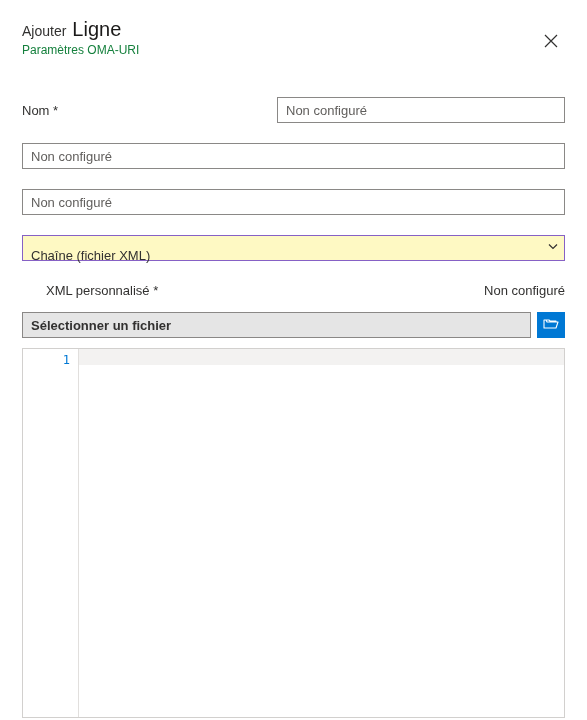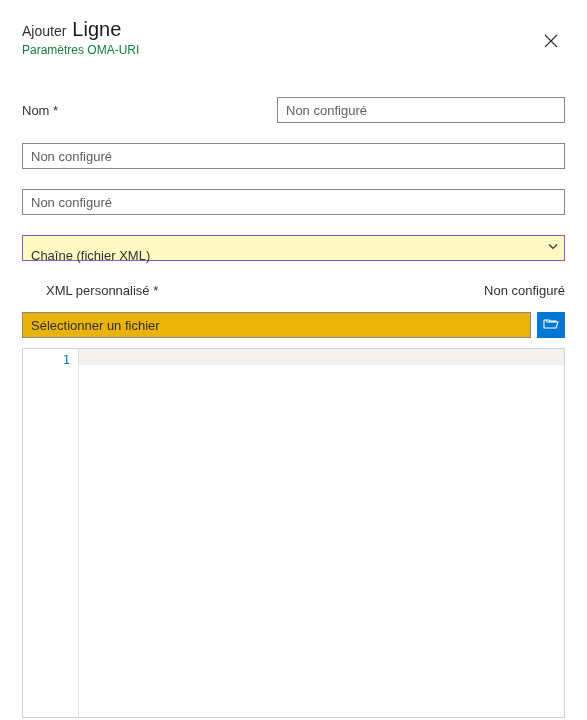--- a/index.html
+++ b/index.html
@@ -51,22 +51,23 @@
     .section-header {
       display: flex; justify-content: space-between; align-items: center;
       margin-bottom: 14px;
       margin-left: 24px;
     }
     .section-label { font-size: 13px; color: #323130; }
     .section-status { font-size: 13px; color: #323130; }
     .file-row { display: flex; gap: 6px; margin-bottom: 10px; }
     .file-input {
       flex: 1; height: 26px; border: 1px solid #8a8886;
-      padding: 0 8px; font-size: 13px; color: #323130; background: #eab308;
+      padding: 0 8px; font-size: 13px; color: #323130; background: #e5e5e5;
       font-family: inherit;
+      font-weight: bold;
     }
     .file-input::placeholder { color: #323130; }
     .file-btn {
       width: 28px; height: 26px; background: #0078d4; border: none;
       display: flex; align-items: center; justify-content: center; cursor: pointer;
     }
     .editor {
       border: 1px solid #d2d0ce; height: 370px; background: #fff;
       display: flex; overflow: hidden;
     }

